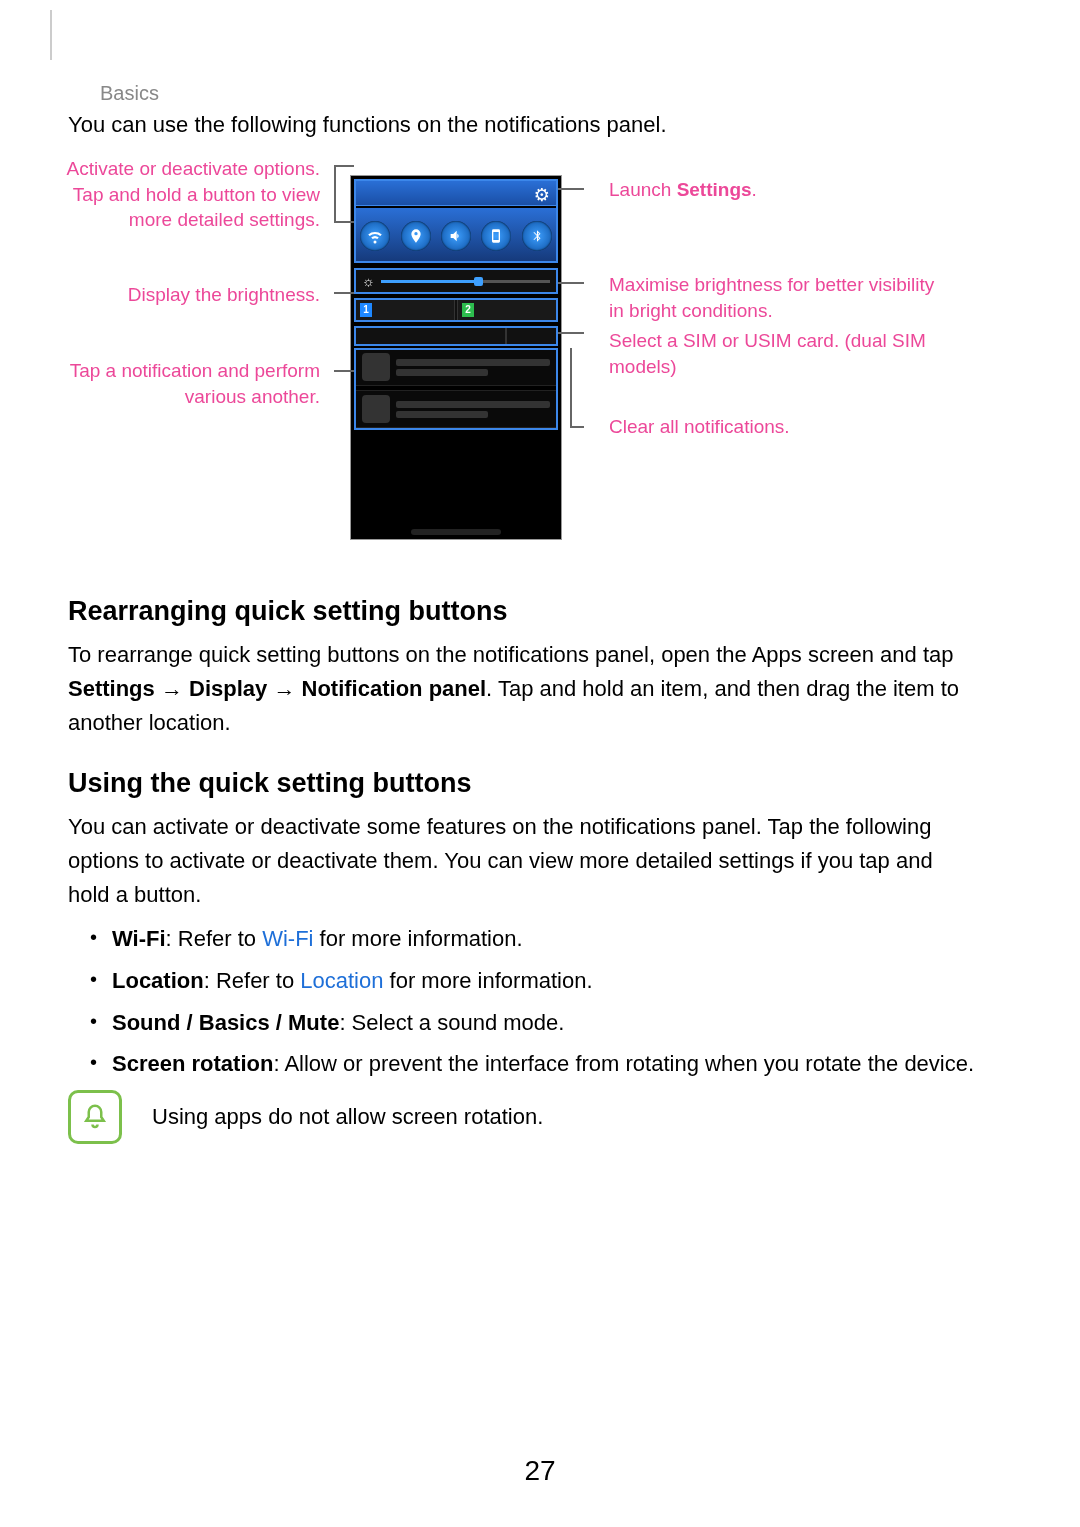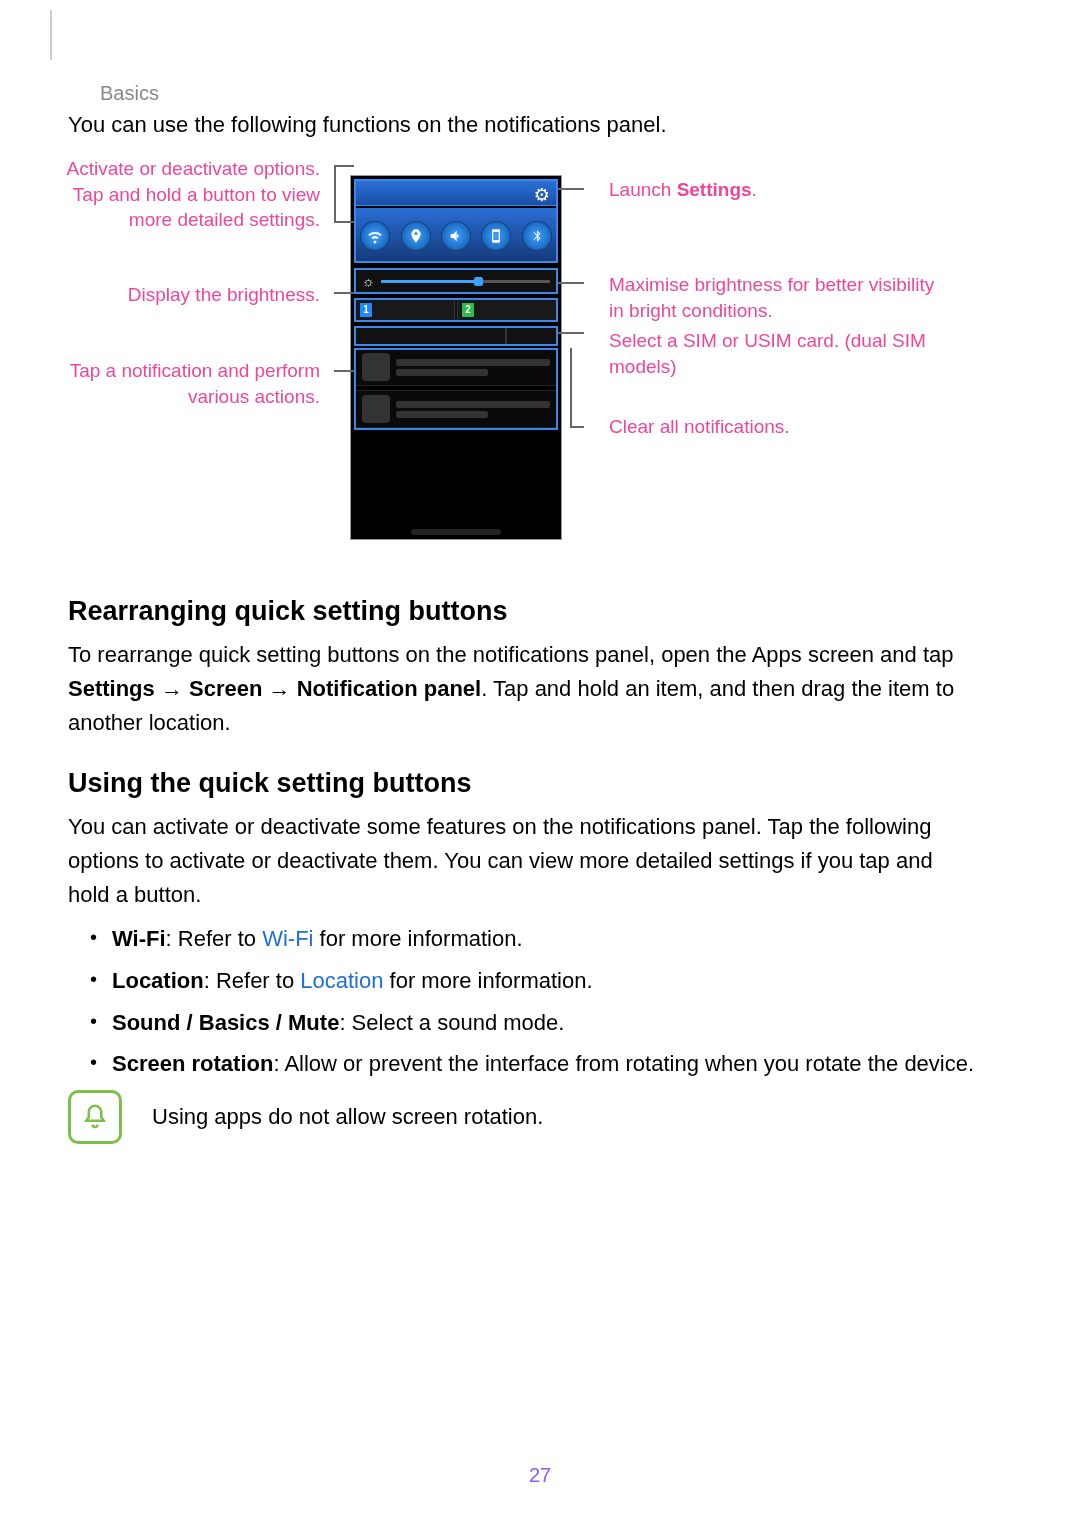--- a/index.html
+++ b/index.html
@@ -150,21 +150,21 @@
   }
   .note-icon {
     width:54px; height:54px; border:3px solid #7cc04b; border-radius:10px;
     display:flex; align-items:center; justify-content:center;
     color:#7cc04b; font-size:30px;
   }
   .note-text { font-size:22px; }
 
   .page-number {
     position:absolute; left:0; right:0; bottom:40px;
-    text-align:center; font-size:20px; color:#8b5cf6;
+    text-align:center; font-size:28px; color:#000000;
   }
 </style>
 </head>
 <body>
 
 <div class="header-divider"></div>
 <div class="header-label">Basics</div>
 
 <div class="intro">You can use the following functions on the notifications panel.</div>
 
@@ -251,32 +251,32 @@
 <div class="leader" style="left:334px; top:370px; width:20px;"></div>
 
 <div class="leader" style="left:558px; top:188px; width:26px;"></div>
 <div class="leader" style="left:558px; top:282px; width:26px;"></div>
 <div class="leader" style="left:558px; top:332px; width:26px;"></div>
 <div class="leader-v" style="left:570px; top:348px; height:80px;"></div>
 <div class="leader" style="left:570px; top:426px; width:14px;"></div>
 
 <div class="callout left" style="top:156px;">Activate or deactivate options. Tap and hold a button to view more detailed settings.</div>
 <div class="callout left" style="top:282px;">Display the brightness.</div>
-<div class="callout left" style="top:358px;">Tap a notification and perform various actions.</div>
+<div class="callout left" style="top:358px;">Tap a notification and perform various another.</div>
 
 <div class="callout right" style="top:177px;">
   <span>Launch </span><span class="bold">Settings</span><span>.</span>
 </div>
 <div class="callout right" style="top:272px;">Maximise brightness for better visibility in bright conditions.</div>
 <div class="callout right" style="top:328px;">Select a SIM or USIM card. (dual SIM models)</div>
 <div class="callout right" style="top:414px;">Clear all notifications.</div>
 
 <div class="h2" style="top:596px;">Rearranging quick setting buttons</div>
 <div class="para" style="top:638px;">
-  <span>To rearrange quick setting buttons on the notifications panel, open the Apps screen and tap </span><span class="bold">Settings</span><span class="arrow"> → </span><span class="bold">Screen</span><span class="arrow"> → </span><span class="bold">Notification panel</span><span>. Tap and hold an item, and then drag the item to another location.</span>
+  <span>To rearrange quick setting buttons on the notifications panel, open the Apps screen and tap </span><span class="bold">Settings</span><span class="arrow"> → </span><span class="bold">Display</span><span class="arrow"> → </span><span class="bold">Notification panel</span><span>. Tap and hold an item, and then drag the item to another location.</span>
 </div>
 
 <div class="h2" style="top:768px;">Using the quick setting buttons</div>
 <div class="para" style="top:810px;">You can activate or deactivate some features on the notifications panel. Tap the following options to activate or deactivate them. You can view more detailed settings if you tap and hold a button.</div>
 
 <ul class="bullets" style="top:918px;">
   <li>
     <span class="bold">Wi-Fi</span><span>: Refer to </span><span class="link">Wi-Fi</span><span> for more information.</span>
   </li>
   <li>

